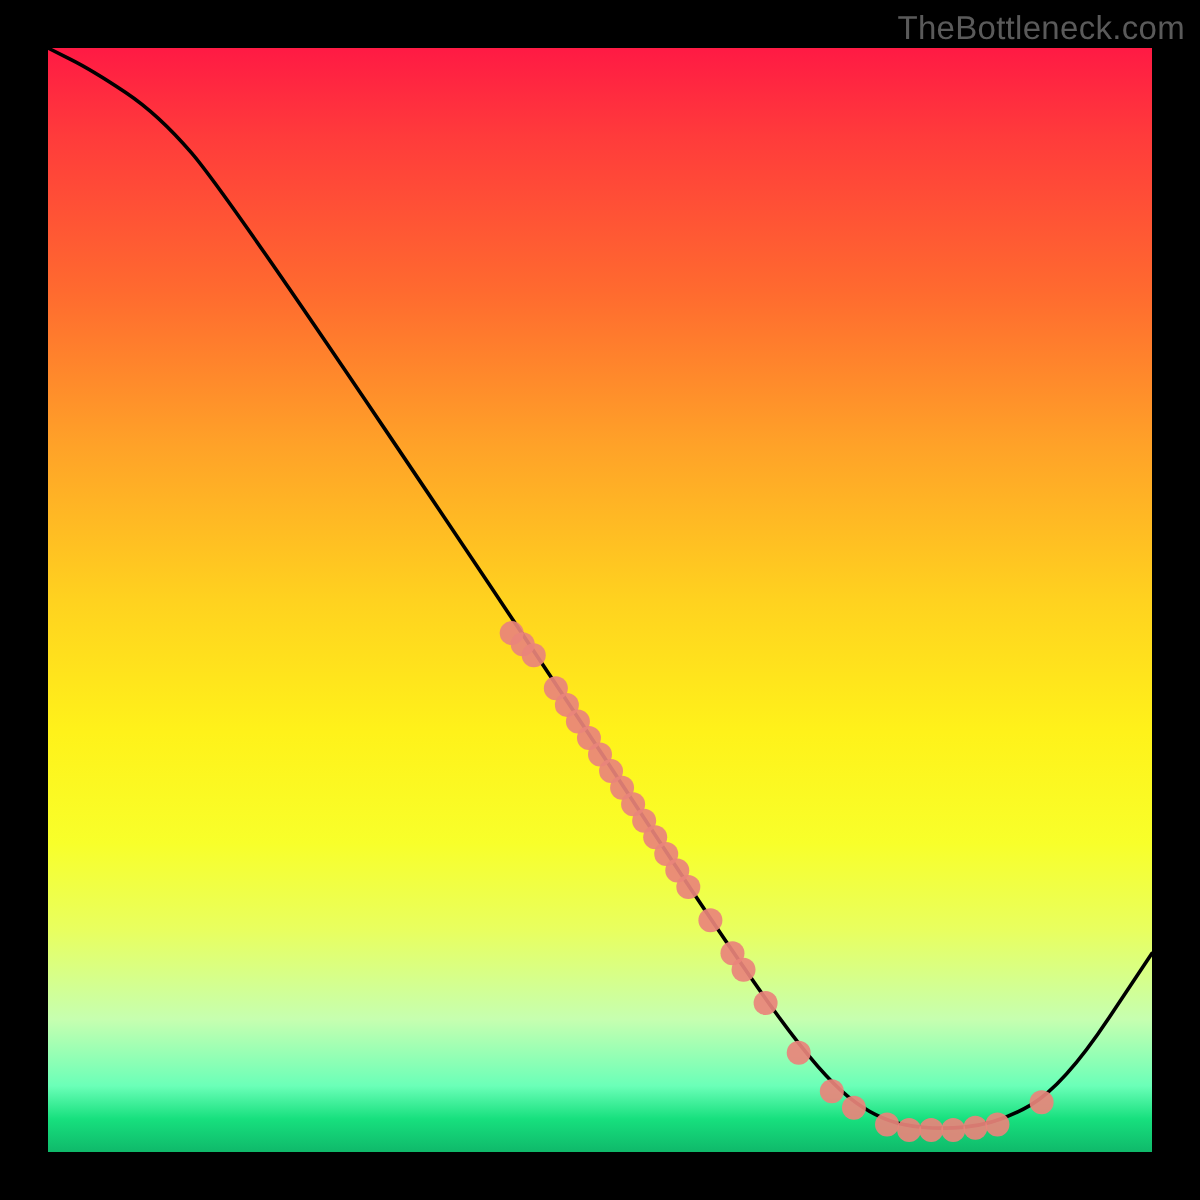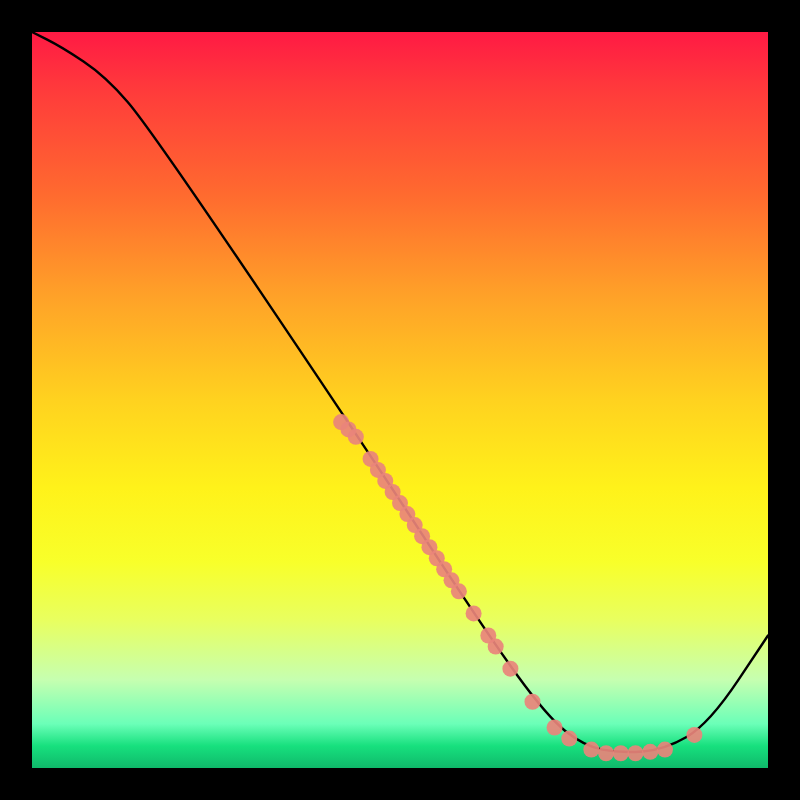--- a/index.html
+++ b/index.html
@@ -56,20 +56,21 @@
     top: 0;
     width: 736px;
     height: 736px;
     overflow: visible;
   }
 </style>
 </head>
 <body>
 
 <div class="frame">
+  <div class="watermark">TheBottleneck.com</div>
 
   <div class="plot">
     <svg class="curve" viewBox="0 0 736 736">
       <path fill="none" stroke="#000000" stroke-width="2.4" stroke-linecap="round" d="M 0,0 Q 0,0 14.72,7.360000000000014 Q 29.44,14.720000000000027 51.52,29.440000000000055 Q 73.60000000000001,44.16000000000008 95.68,69.92000000000002 Q 117.76,95.67999999999995 224.48,253.92 Q 331.2,412.16 393.76,507.84000000000003 Q 456.32,603.52 485.76,644 Q 515.1999999999999,684.48 533.5999999999999,699.2 Q 552,713.92 570.4000000000001,717.5999999999999 Q 588.8000000000001,721.28 610.8800000000001,719.44 Q 632.96,717.6 655.04,704.72 Q 677.12,691.84 706.56,647.6800000000001 T 736,603.52"></path>
       <g>
           <circle cx="309.12" cy="390.08000000000004" r="8" fill="#e9847b" fill-opacity="0.92"></circle>
           <circle cx="316.48" cy="397.44" r="8" fill="#e9847b" fill-opacity="0.92"></circle>
           <circle cx="323.84" cy="404.8" r="8" fill="#e9847b" fill-opacity="0.92"></circle>
           <circle cx="338.56" cy="426.88" r="8" fill="#e9847b" fill-opacity="0.92"></circle>
           <circle cx="345.91999999999996" cy="437.91999999999996" r="8" fill="#e9847b" fill-opacity="0.92"></circle>

